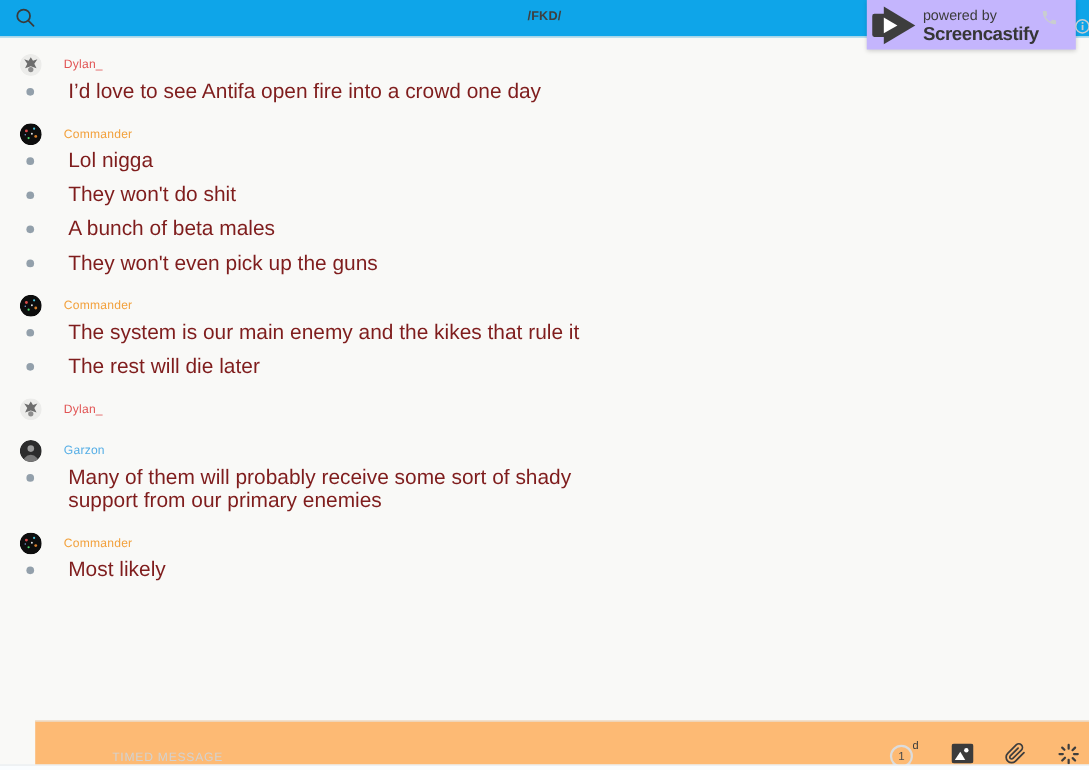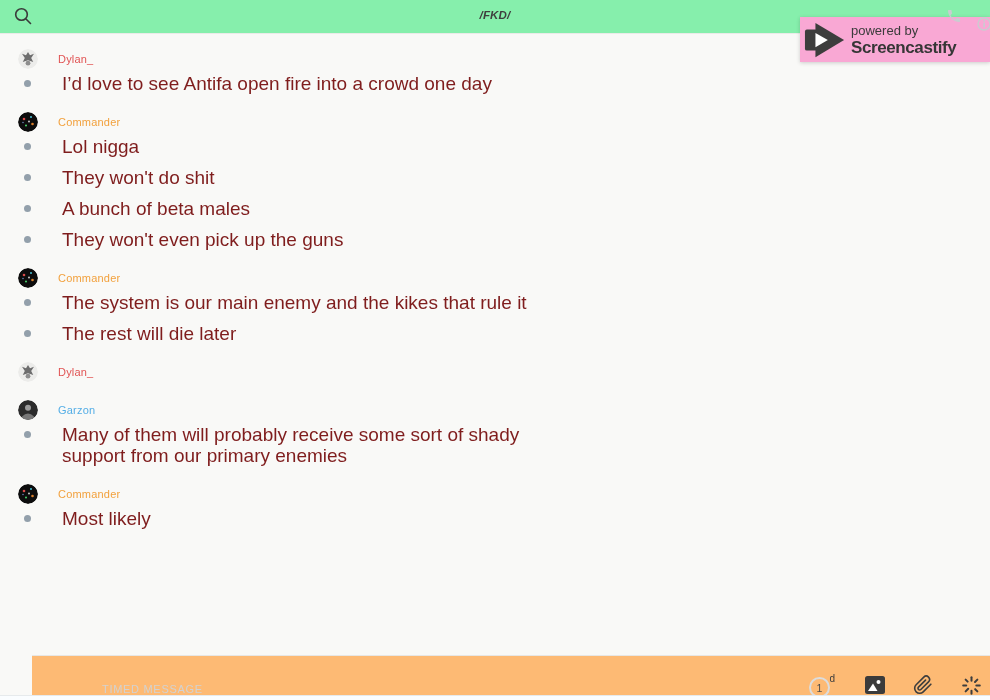--- a/index.html
+++ b/index.html
@@ -5,34 +5,34 @@
   html,body{margin:0;padding:0;}
   body{
     width:990px;height:700px;position:relative;overflow:hidden;
     background:#f9f9f7;
     font-family:"Liberation Sans","DejaVu Sans",sans-serif;
     -webkit-user-select:none;
   }
   
   .header{
     position:absolute;top:0;left:0;right:0;height:33px;
-    background:#86efac;border-bottom:1px solid #ebebe9;z-index:2;font-style:italic;
+    background:#0ea5e9;border-bottom:1px solid #ebebe9;z-index:2;
   }
   .search-btn{position:absolute;left:13px;top:6px;width:20px;height:20px;cursor:pointer;}
   .page-title{
     position:absolute;left:0;right:0;top:9px;text-align:center;
     font-size:11.5px;font-weight:bold;color:#3f3f3f;letter-spacing:.2px;
   }
   .hdr-phone{position:absolute;right:28px;top:8px;width:16px;height:16px;z-index:6;}
   .hdr-info{position:absolute;right:-2px;top:16px;width:16px;height:16px;z-index:6;}
   
   .watermark{
-    position:absolute;top:0;right:0;width:186px;height:45px;z-index:5;
-    background:#f9a8d4;box-shadow:0 1px 4px rgba(0,0,0,.18);
-    display:flex;align-items:center;overflow:hidden;padding-left:4px;margin-top:17px;
+    position:absolute;top:0;right:12px;width:186px;height:45px;z-index:5;
+    background:#c4b5fd;box-shadow:0 1px 4px rgba(0,0,0,.18);
+    display:flex;align-items:center;overflow:hidden;padding-left:4px;
   }
   .wm-logo{width:42px;height:37px;flex:0 0 auto;}
   .wm-text{margin-left:5px;line-height:1;white-space:nowrap;}
   .wm-powered{font-size:13px;color:#3b3b3b;margin-bottom:2px;}
   .wm-brand{font-size:17px;font-weight:bold;color:#363636;letter-spacing:-.4px;}
   
   .chat{position:absolute;top:33px;left:0;right:0;bottom:45px;overflow:hidden;padding-top:16px;}
   .group{padding-left:18px;margin-bottom:18px;}
   .group-head{display:flex;align-items:center;height:20px;}
   .avatar{width:20px;height:20px;border-radius:50%;overflow:hidden;flex:0 0 auto;cursor:pointer;}

